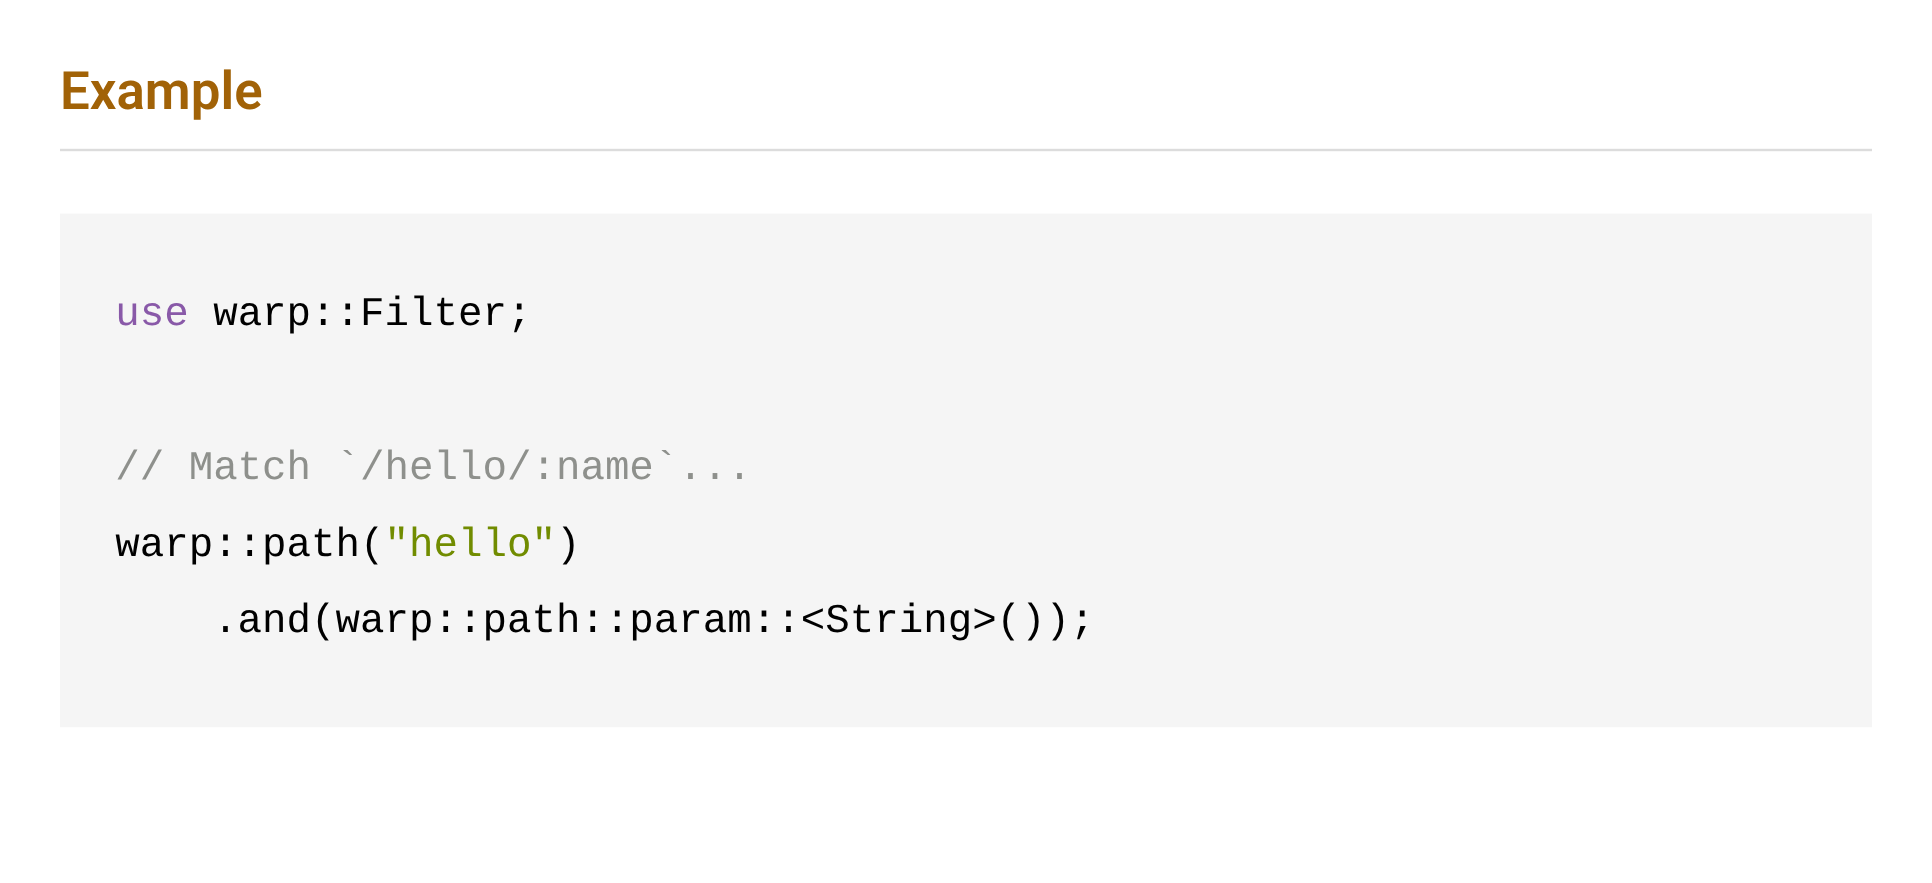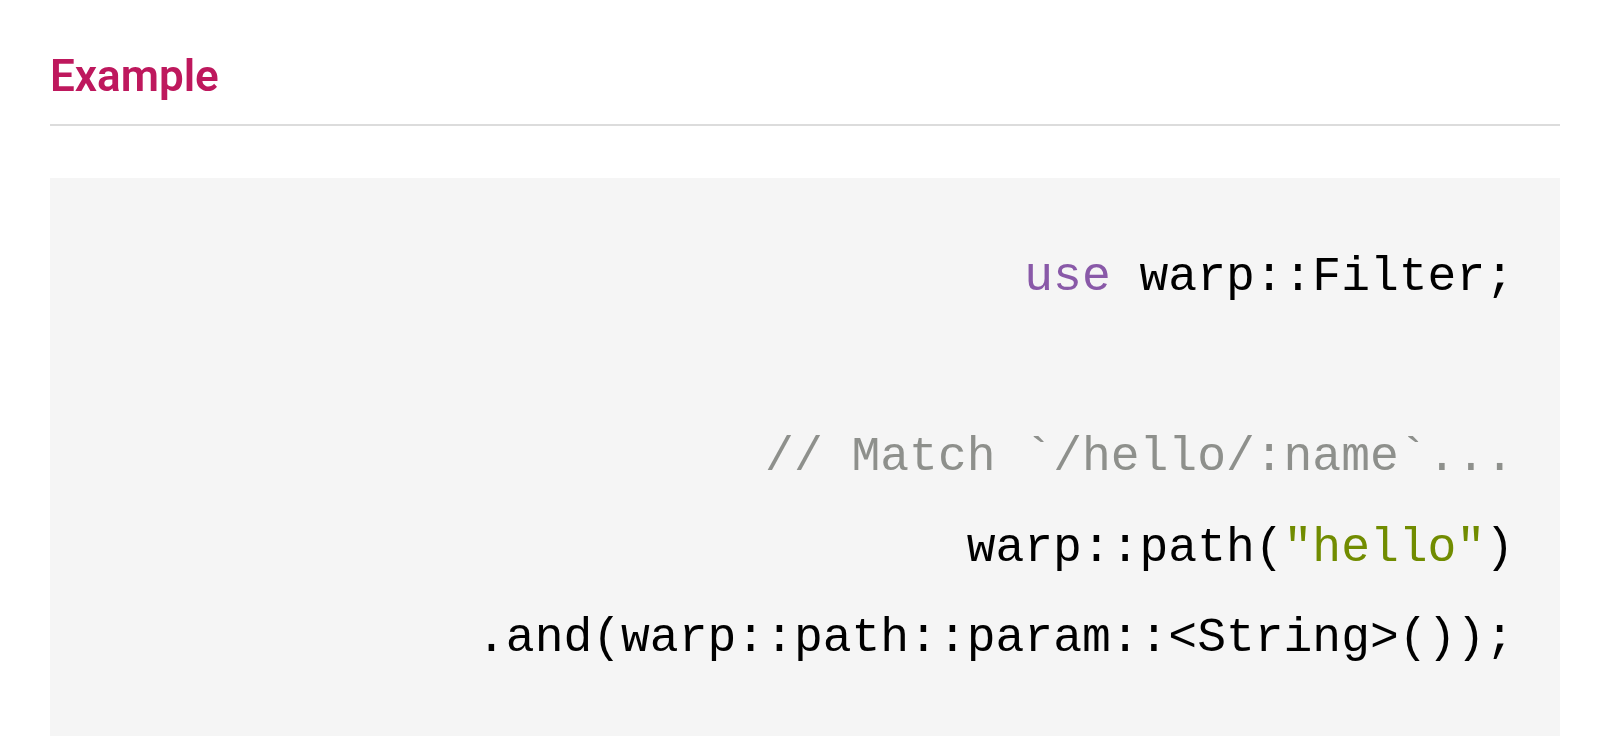--- a/index.html
+++ b/index.html
@@ -8,38 +8,37 @@
       box-sizing: border-box;
     }
     body {
       font-family: -apple-system, BlinkMacSystemFont, "Segoe UI", Roboto, "Helvetica Neue", Arial, sans-serif;
       background: #ffffff;
       padding: 50px 50px 50px 50px;
     }
     .heading {
       font-size: 44px;
       font-weight: 600;
-      color: #be185d;
+      color: #a16207;
       margin-bottom: 22px;
     }
     .heading-rule {
       border: none;
       border-top: 2px solid #dcdcdc;
       margin-bottom: 52px;
     }
     .code-block {
       background: #f5f5f5;
       padding: 54px 46px 54px 46px;
       font-family: "SFMono-Regular", Consolas, "Liberation Mono", Menlo, Courier, monospace;
-      font-size: 48px;
+      font-size: 34px;
       line-height: 1.88;
       color: #000000;
       white-space: pre;
       overflow-x: auto;
-      text-align: right;
     }
     .kw {
       color: #8959a8;
     }
     .comment {
       color: #8e908c;
     }
     .string {
       color: #718c00;
     }

